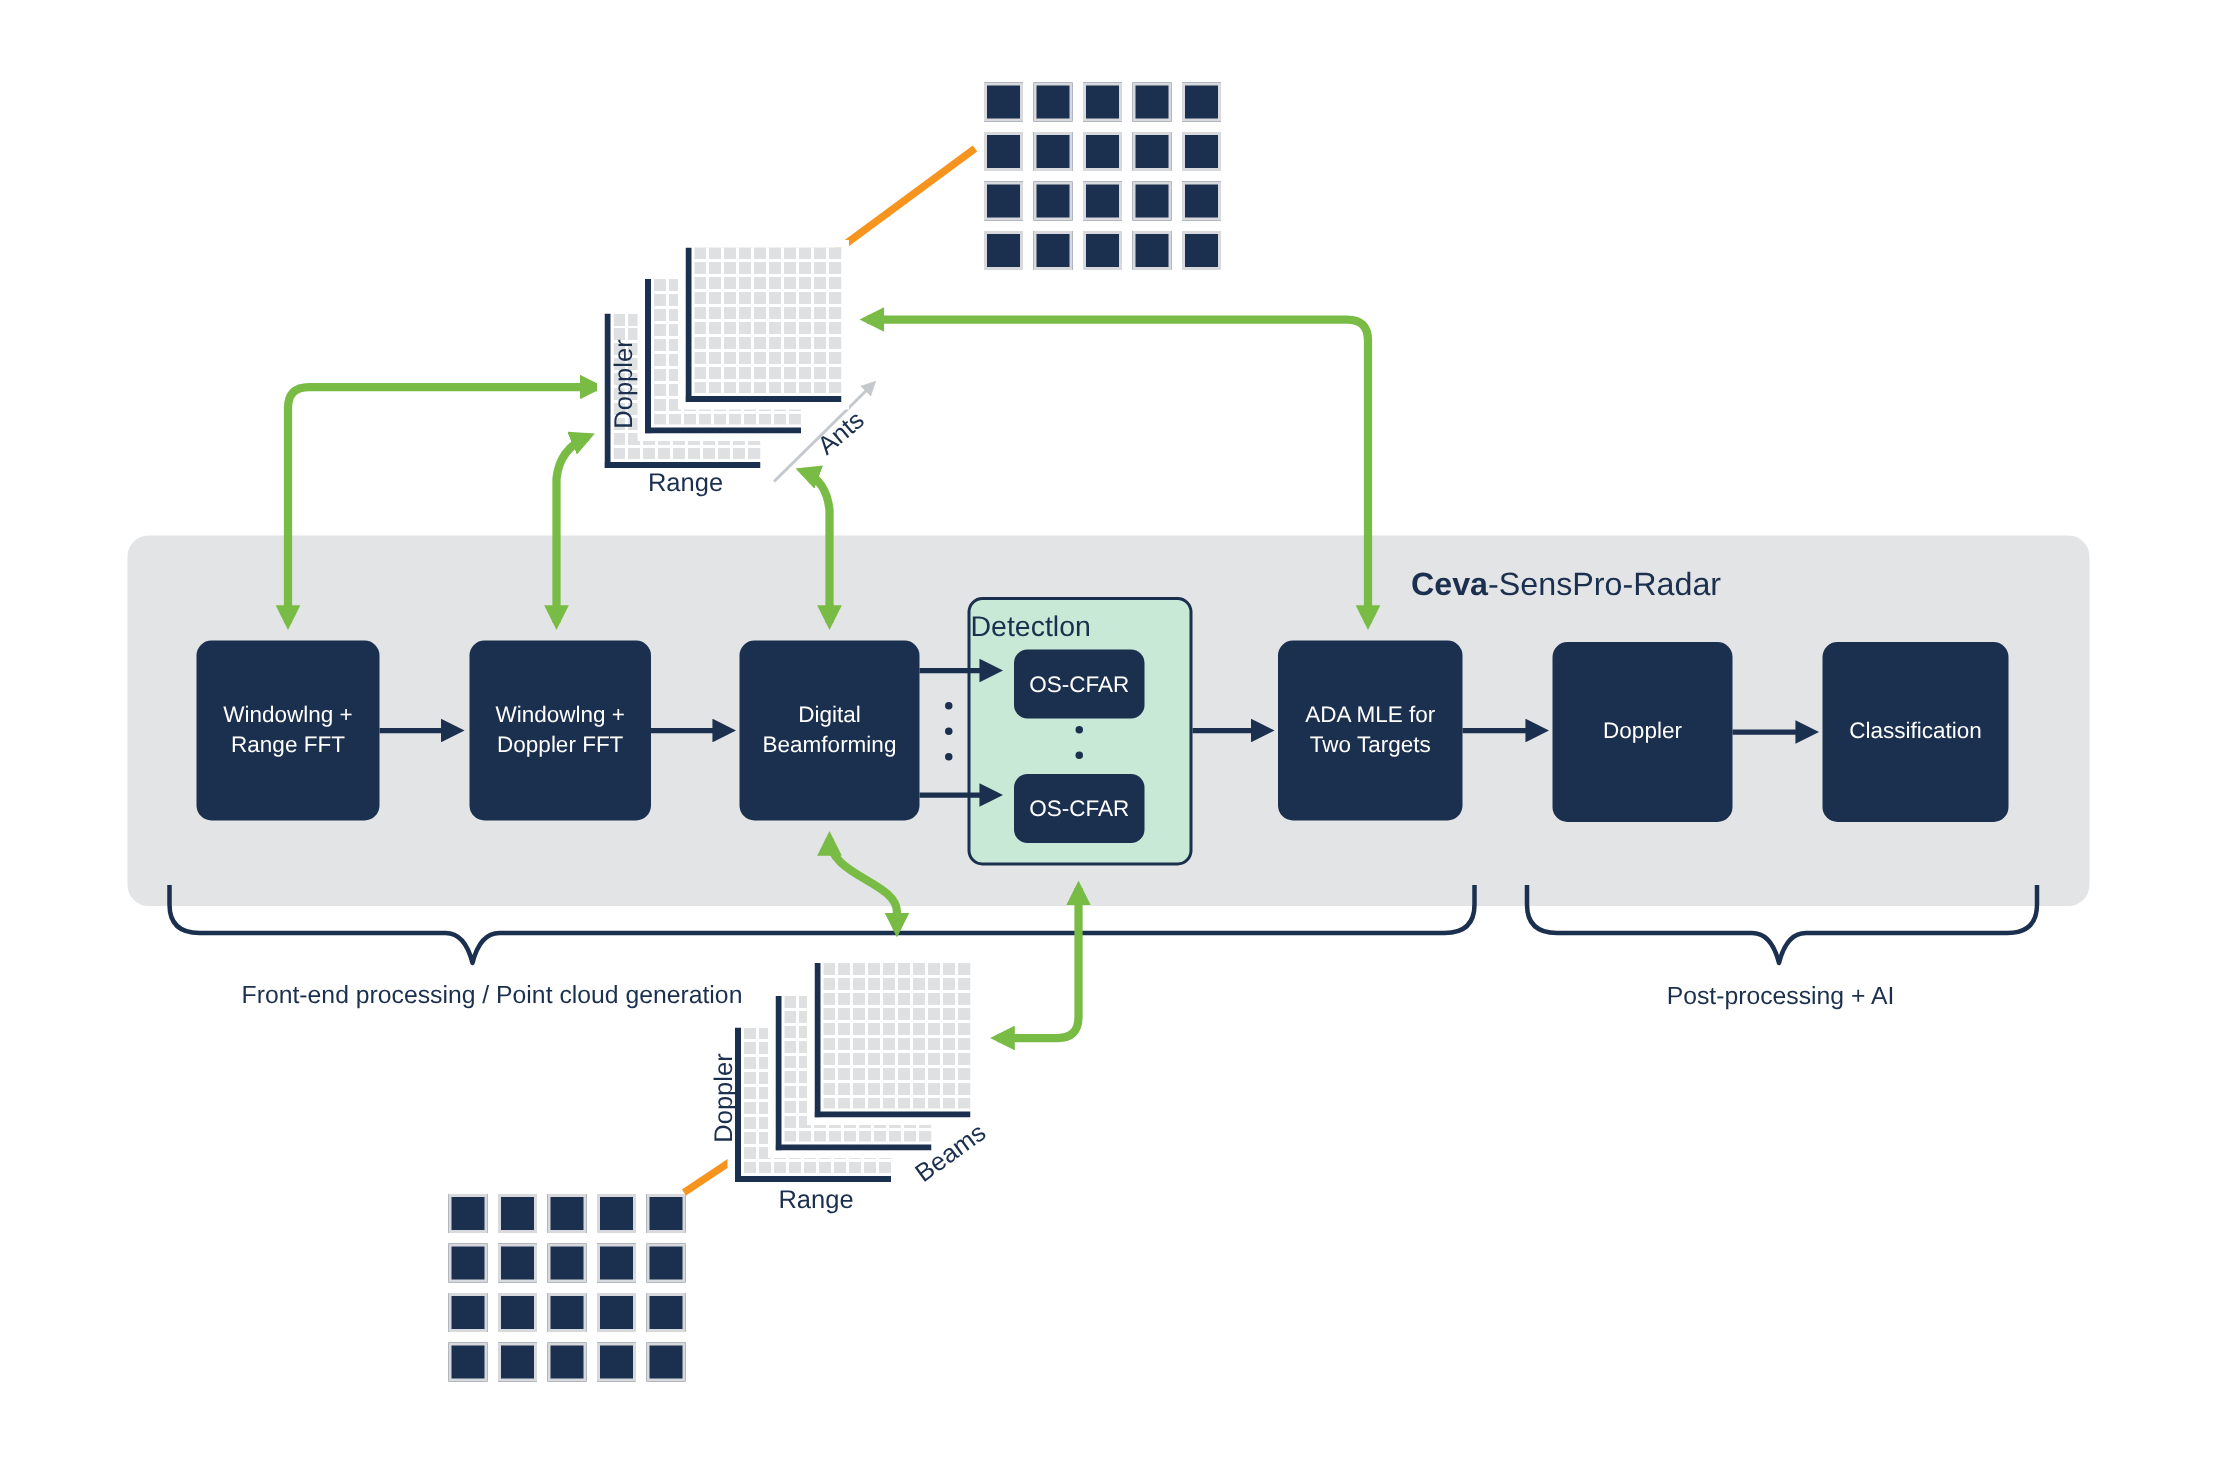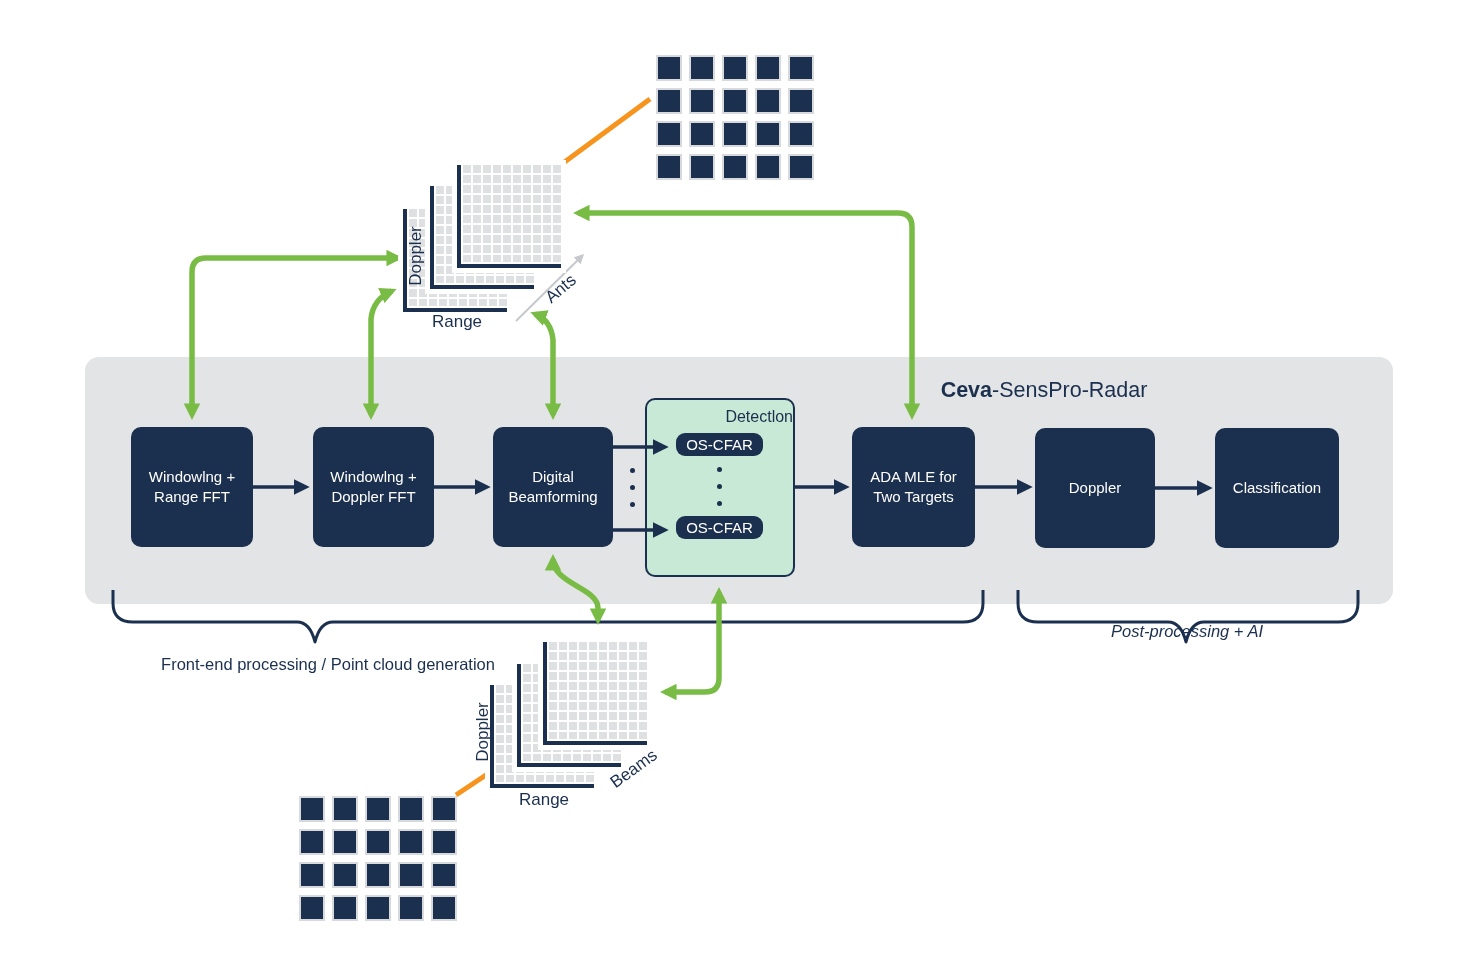--- a/index.html
+++ b/index.html
@@ -14,23 +14,23 @@
   .band-title{position:absolute;left:1044px;top:390px;transform:translate(-50%,-50%);
     font-size:21.5px;color:var(--navy);white-space:nowrap;}
   .band-title b{font-weight:700;}
 
   .pbox{position:absolute;background:var(--navy);border-radius:10px;color:#fff;
     display:flex;align-items:center;justify-content:center;text-align:center;
     font-size:15px;line-height:1.35;white-space:pre-line;}
 
   .detection{position:absolute;left:645px;top:398px;width:150px;height:179px;
     background:var(--detfill);border:2.5px solid var(--navy);border-radius:10px;box-sizing:border-box;}
-  .detection-title{position:absolute;left:0;right:0;top:8px;text-align:right;
-    color:var(--navy);font-size:16px;}
-  .cfar{position:absolute;left:29px;width:87px;height:23px;background:var(--navy);
+  .detection-title{position:absolute;left:0;right:0;top:8px;text-align:left;
+    color:var(--navy);font-size:19px;}
+  .cfar{position:absolute;left:29px;width:87px;height:46px;background:var(--navy);
     border-radius:9px;color:#fff;font-size:15px;display:flex;align-items:center;justify-content:center;}
   .cfar.top{top:33px;} .cfar.bottom{top:116px;}
 
   .dots{position:absolute;display:flex;flex-direction:column;gap:12px;}
   .dots i{width:5px;height:5px;border-radius:50%;background:var(--navy);display:block;}
 
   
   .ant-grid{position:absolute;display:grid;gap:7px;}
   .ant-cell{width:22px;height:22px;background:var(--navy);border:2px solid var(--antoutline);}
 
@@ -160,21 +160,21 @@
       </div>
     <div class="panel" style="left:543px;top:642px;z-index:3;">
         <div class="panel-grid"></div>
       </div>
     <div class="axis-label" style="left:483px;top:732px;transform:translate(-50%,-50%) rotate(-90deg);z-index:4;">Doppler</div>
     <div class="axis-label" style="left:544px;top:800px;transform:translate(-50%,-50%);z-index:4;">Range</div>
     <div class="axis-label" style="left:634px;top:769px;transform:translate(-50%,-50%) rotate(-36deg);z-index:4;">Beams</div>
   </div>
 
   <div class="brace-label" style="left:296px;top:664px;margin-left:32px;">Front-end processing / Point cloud generation</div>
-  <div class="brace-label" style="left:1187px;top:631px;font-style:italic;">Post-processing + AI</div>
+  <div class="brace-label" style="left:1187px;top:665px;">Post-processing + AI</div>
 
   <svg class="overlay" width="1477" height="976" viewBox="0 0 1477 976">
     <defs>
       <marker id="ah-navy" viewBox="0 0 10 10" refX="7" refY="5" markerWidth="4.5" markerHeight="4.5" orient="auto-start-reverse">
         <path d="M0,0 L10,5 L0,10 z" class="m-navy"></path>
       </marker>
       <marker id="ah-green" viewBox="0 0 10 10" refX="7" refY="5" markerWidth="3" markerHeight="3" orient="auto-start-reverse">
         <path d="M0,0 L10,5 L0,10 z" class="m-green"></path>
       </marker>
       <marker id="ah-orange" viewBox="0 0 10 10" refX="7" refY="5" markerWidth="3.2" markerHeight="3.2" orient="auto-start-reverse">

